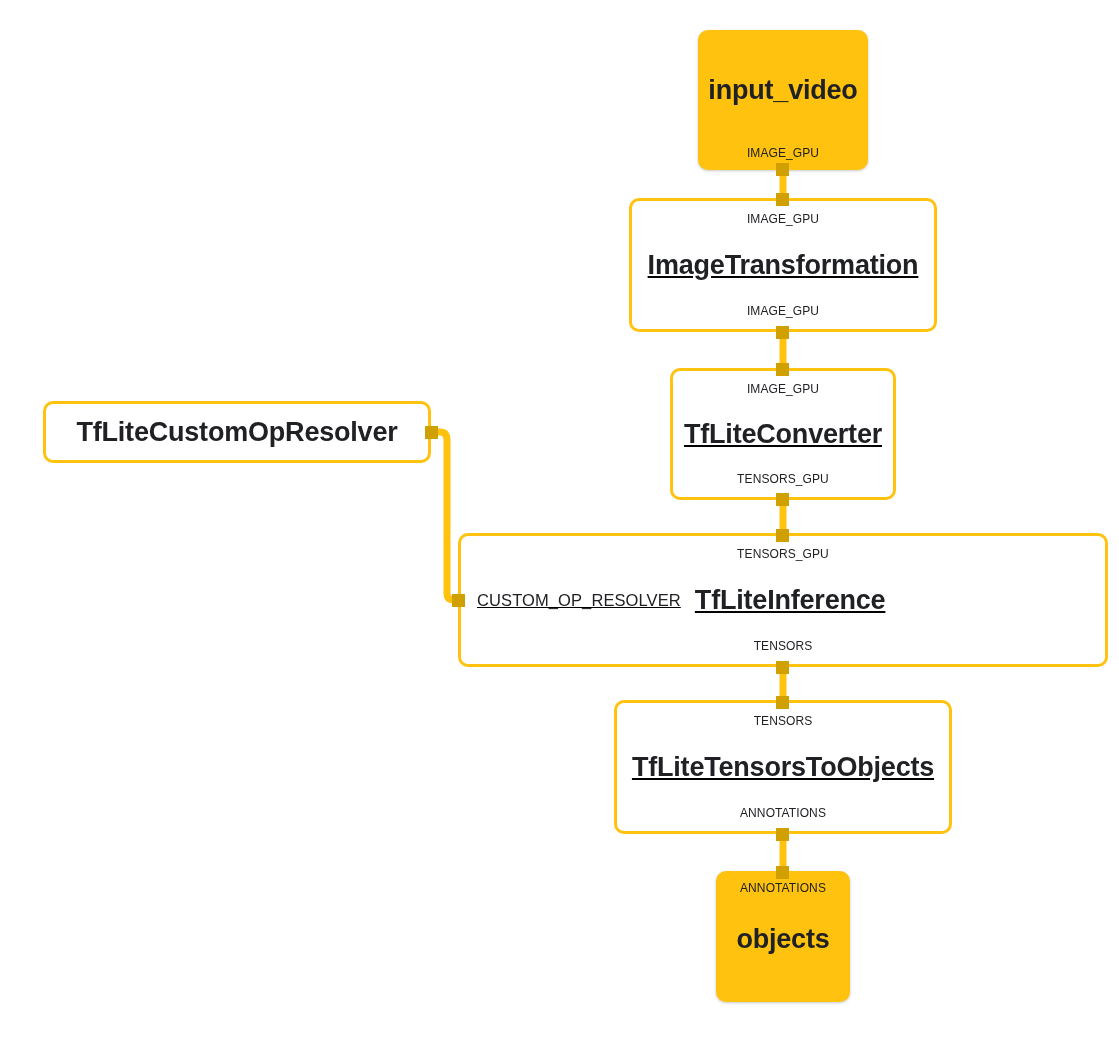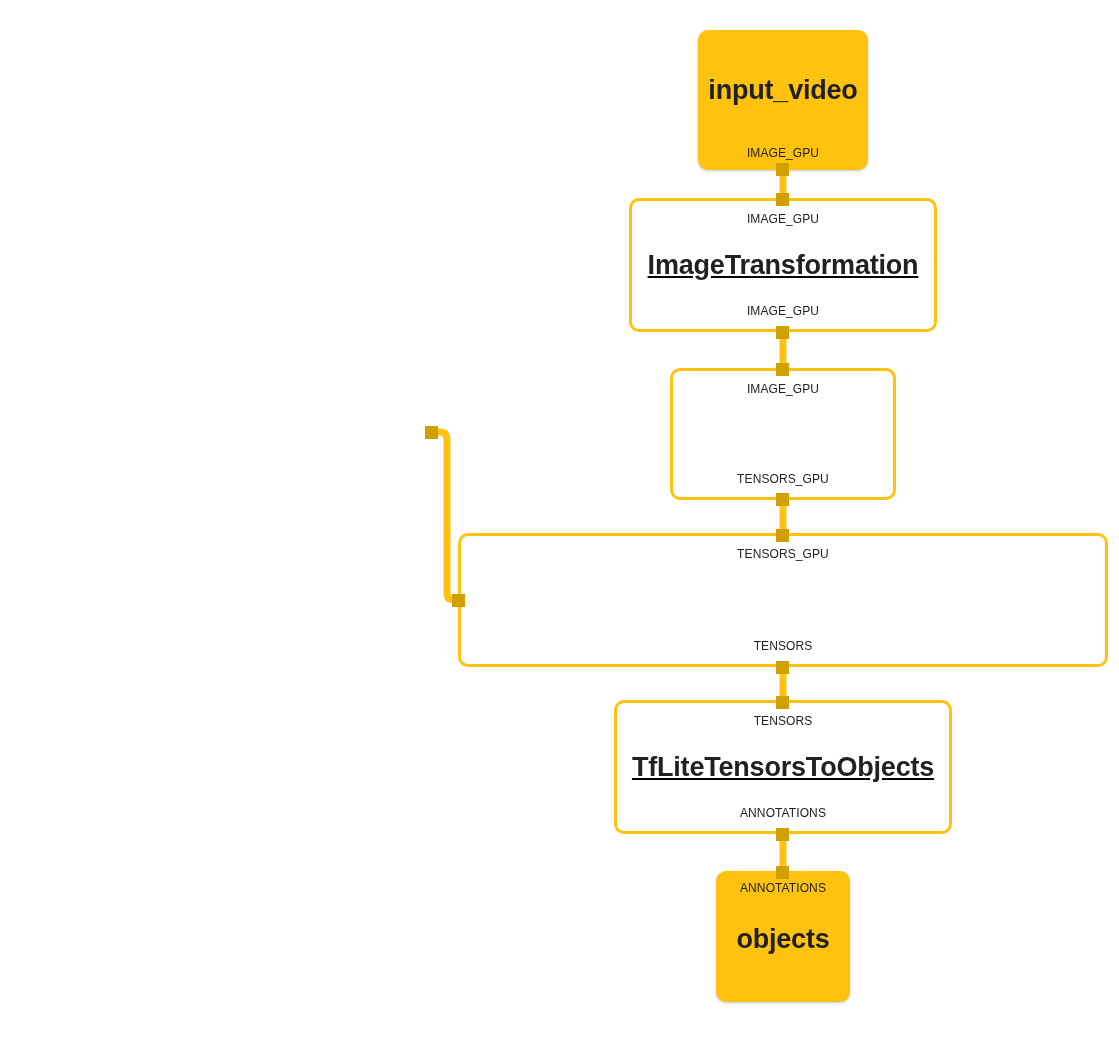--- a/index.html
+++ b/index.html
@@ -158,31 +158,43 @@
       </div>
       <div class="port-label">IMAGE_GPU</div>
     </div>
   </div>
   <div class="port" style="left:744px; top:193px;"></div>
   <div class="port" style="left:744px; top:326px;"></div>
 
   <div class="node outlined" style="left:638px; top:368px; width:226px; height:132px;">
     <div class="node-body">
       <div class="port-label">IMAGE_GPU</div>
+      <div class="row-mid">
+        <div class="node-title">TfLiteConverter</div>
+      </div>
       <div class="port-label">TENSORS_GPU</div>
     </div>
   </div>
   <div class="port" style="left:744px; top:363px;"></div>
   <div class="port" style="left:744px; top:493px;"></div>
 
+  <div class="node outlined" style="left:11px; top:401px; width:388px; height:62px;">
+    <div class="stack">
+      <div class="node-title">TfLiteCustomOpResolver</div>
+    </div>
+  </div>
   <div class="port" style="left:393px; top:426px;"></div>
 
   <div class="node outlined" style="left:426px; top:533px; width:650px; height:134px;">
     <div class="node-body">
       <div class="port-label">TENSORS_GPU</div>
+      <div class="row-mid" style="justify-content:flex-start; padding-left:12px;">
+        <span class="side-in-label">CUSTOM_OP_RESOLVER</span>
+        <span class="node-title" style="margin-left:14px;">TfLiteInference</span>
+      </div>
       <div class="port-label">TENSORS</div>
     </div>
   </div>
   <div class="port" style="left:744px; top:529px;"></div>
   <div class="port" style="left:420px; top:594px;"></div>
   <div class="port" style="left:744px; top:661px;"></div>
 
   <div class="node outlined" style="left:582px; top:700px; width:338px; height:134px;">
     <div class="node-body">
       <div class="port-label">TENSORS</div>

